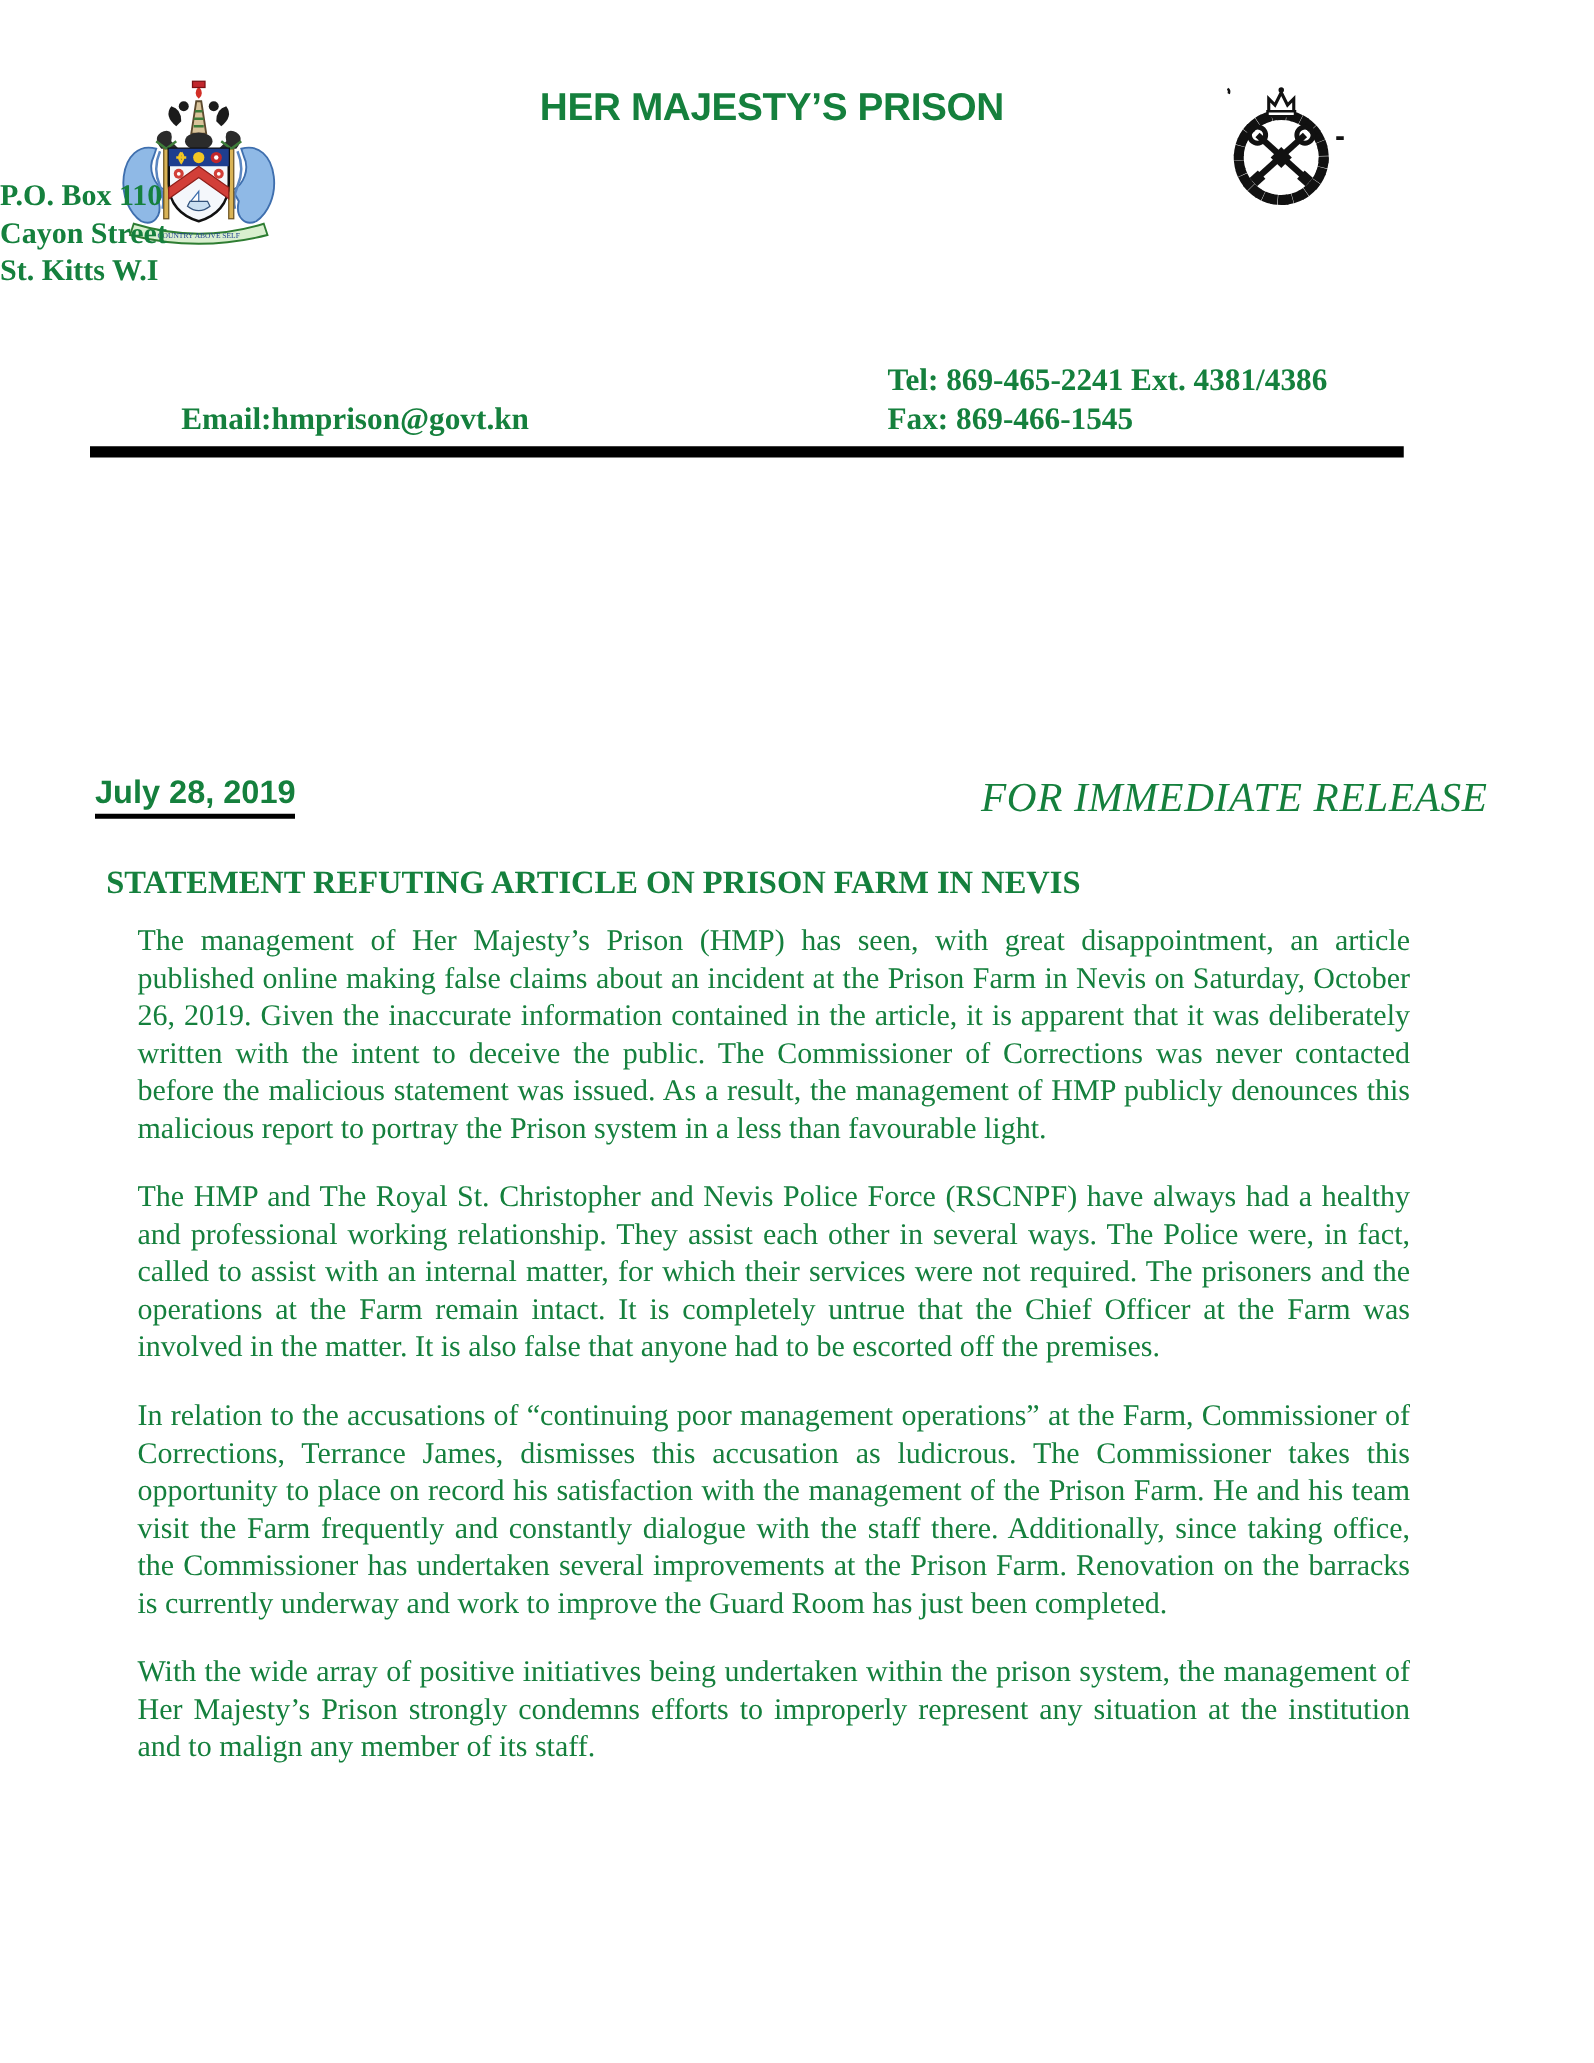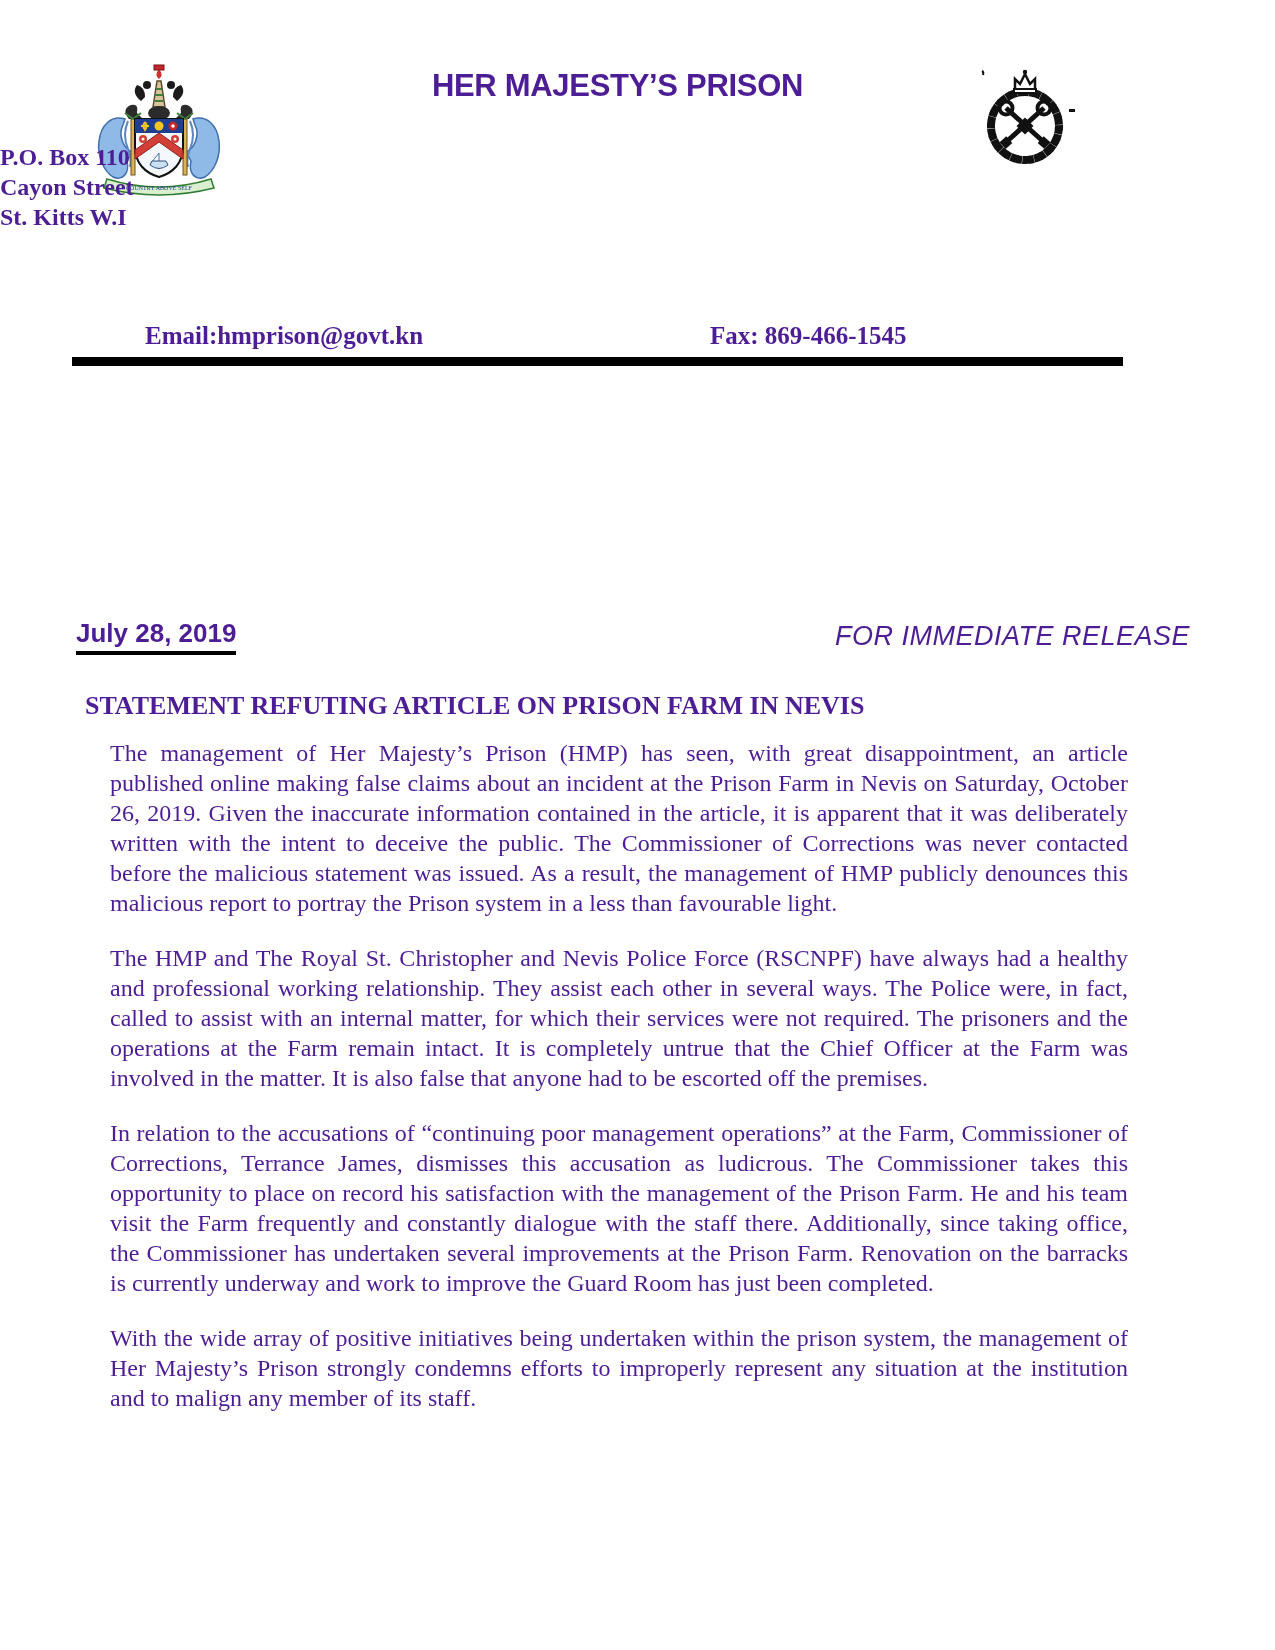--- a/index.html
+++ b/index.html
@@ -1,21 +1,21 @@
 <!DOCTYPE html>
 <html><head>
 <meta charset="utf-8">
 <style>
   html,body { margin:0; padding:0; background:#ffffff; }
   .page {
     position:relative;
     width:1275px;
     height:1650px;
     background:#ffffff;
-    color:#4c1d95;
+    color:#15803d;
     font-family:"Liberation Serif", serif;
     overflow:hidden;
   }
 
   
   .coat-of-arms { position:absolute; left:95px; top:60px; width:128px; height:142px; }
   .badge { position:absolute; left:974px; top:66px; width:102px; height:108px; }
 
   .org-title {
     position:absolute; top:68px; left:0; width:1235px;
@@ -37,22 +37,22 @@
   
   .date {
     position:absolute; left:76px; top:618px;
     font-family:"Liberation Sans", sans-serif;
     font-weight:bold; font-size:26px;
     border-bottom:4px solid #000; padding-bottom:2px;
     white-space:nowrap;
   }
   .for-release {
     position:absolute; top:621px; right:85px;
-    font-family:Liberation Sans, sans-serif;
-    font-style:italic; font-size:27px; letter-spacing:0.5px;
+    font-family:Liberation Serif, serif;
+    font-style:italic; font-size:33px; letter-spacing:0.5px;
     white-space:nowrap;
   }
 
   .headline {
     position:absolute; top:691px; left:85px; width:1018px;
     text-align:left; font-weight:bold; font-size:26px;
     white-space:nowrap;
   }
 
   .body-text {
@@ -133,20 +133,21 @@
     <rect x="27" y="72" width="9" height="9" fill="#111" transform="rotate(-42 32 76)"></rect>
     <rect x="45" y="54" width="12" height="12" fill="#111" transform="rotate(45 51 60)"></rect>
   </svg>
 
   <div class="address">
     <div>P.O. Box 110</div>
     <div>Cayon Street</div>
     <div>St. Kitts W.I</div>
   </div>
 
+  <div class="contact-tel">Tel: 869-465-2241 Ext. 4381/4386</div>
   <div class="contact-email">Email:hmprison@govt.kn</div>
   <div class="contact-fax">Fax: 869-466-1545</div>
   <div class="rule"></div>
 
   <div class="date">July 28, 2019</div>
   <div class="for-release">FOR IMMEDIATE RELEASE</div>
 
   <div class="headline">STATEMENT REFUTING ARTICLE ON PRISON FARM IN NEVIS</div>
 
   <div class="body-text">

